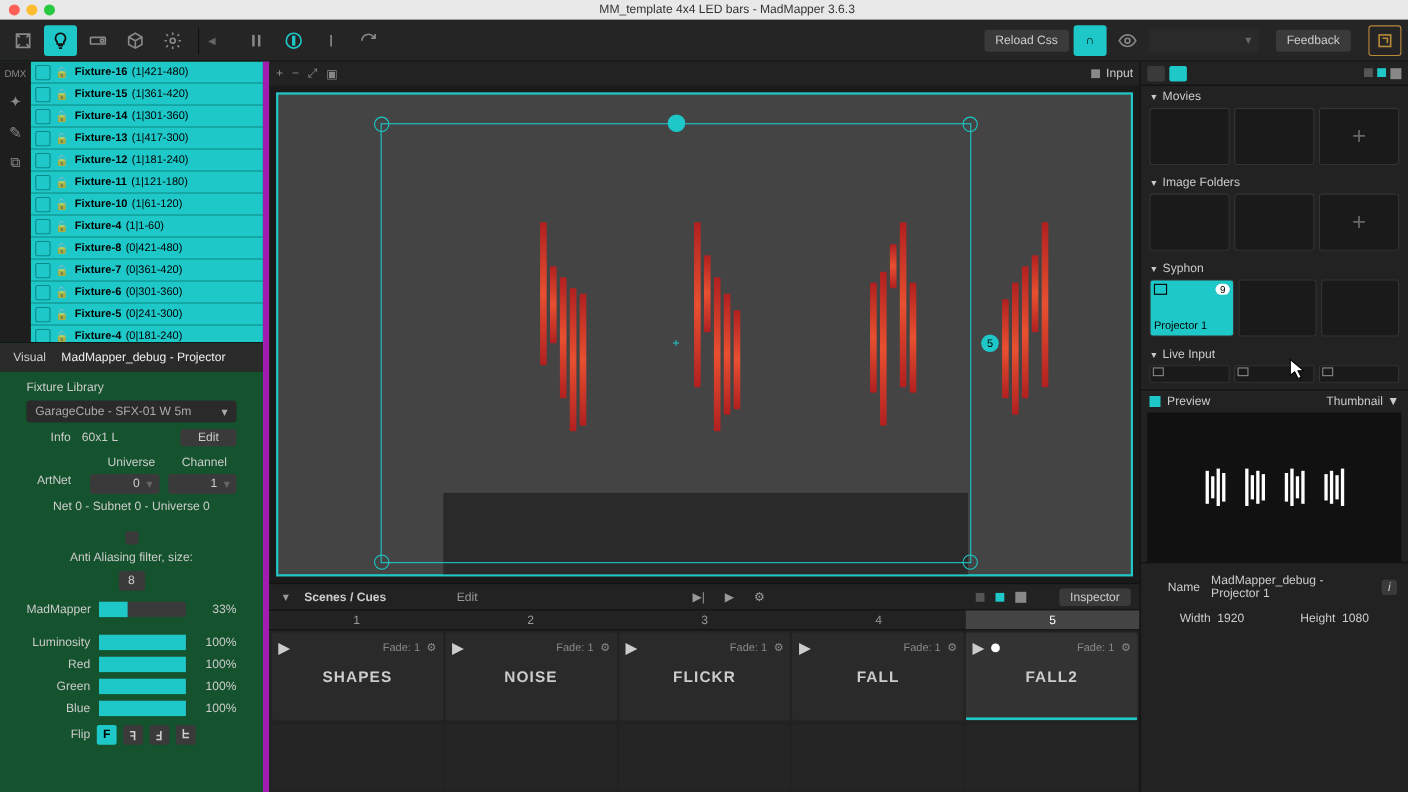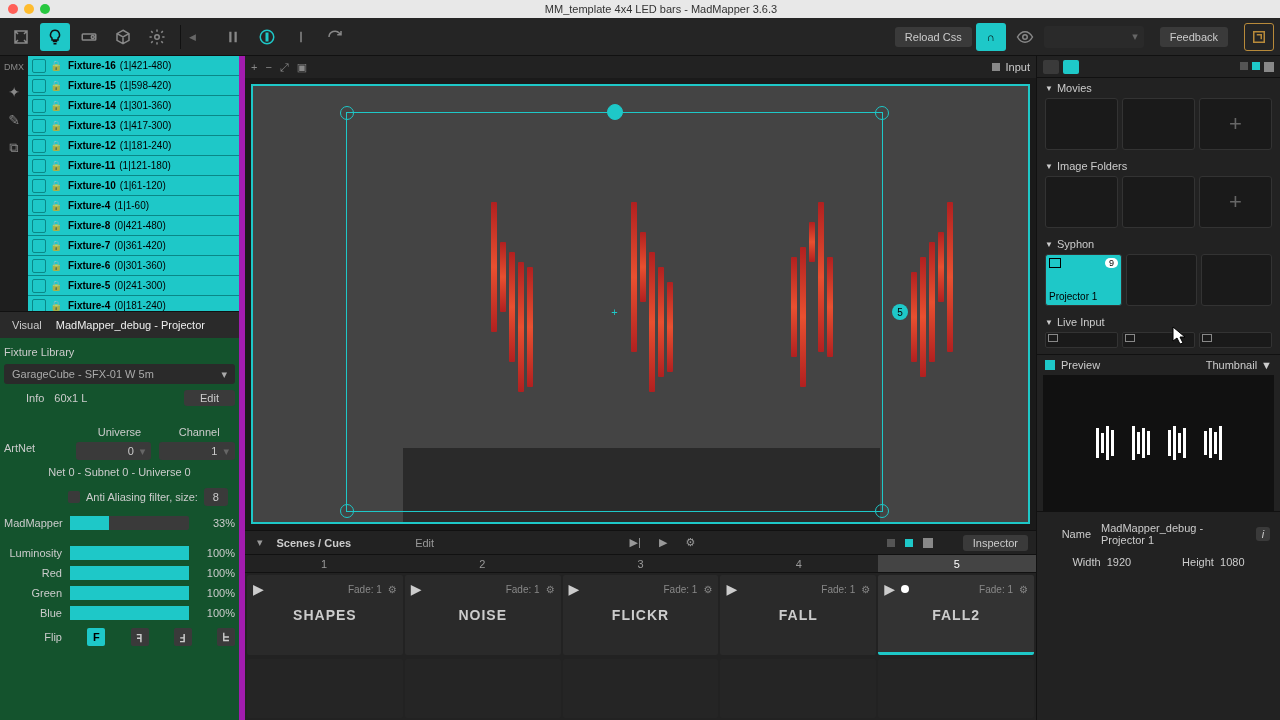--- a/index.html
+++ b/index.html
@@ -21,37 +21,37 @@
 .left-panel { width: 245px; background: #14532d; border-right: 6px solid #a21caf; display: flex; flex-direction: column; }
 .left-tools { width: 28px; background: #1e1e1e; display: flex; flex-direction: column; align-items: center; gap: 12px; padding-top: 6px; color: #888; font-size: 9px; }
 .left-body { display: flex; height: 256px; border-bottom: 1px solid #111; }
 .fixture-list { flex: 1; overflow: hidden; }
 .fixture-row { height: 20px; background: #1ec8c8; color: #000; display: flex; align-items: center; border-bottom: 1px solid #0a8888; font-size: 10px; }
 .fixture-row .check { width: 14px; height: 14px; border: 1px solid #0a8888; margin: 0 4px; border-radius: 2px; }
 .fixture-row .lock { width: 12px; margin-right: 6px; opacity: .7; }
 .fixture-row .name { font-weight: bold; }
 .fixture-row .range { margin-left: 4px; }
 .visual-bar { height: 26px; background: #2a2a2a; display: flex; align-items: center; padding: 0 12px; gap: 14px; font-size: 11px; }
-.lib-section { flex: 1; padding: 8px 4px; overflow: hidden; }
+.lib-section { flex: 1; padding: 8px 24px; overflow: hidden; }
 .lib-title { font-size: 11px; margin-bottom: 6px; }
 .sel { background: #2a2a2a; height: 20px; border-radius: 3px; display: flex; align-items: center; padding: 0 8px; font-size: 11px; justify-content: space-between; color: #aaa; margin-bottom: 6px; }
 .info-row { display: flex; align-items: center; gap: 10px; font-size: 11px; margin-bottom: 8px; }
 .info-row .edit-btn { background: #3a3a3a; padding: 2px 16px; border-radius: 3px; margin-left: auto; }
 .two-col { display: flex; gap: 8px; margin-bottom: 4px; font-size: 11px; }
 .two-col > div { flex: 1; text-align: center; }
 .num-input { background: #3a3a3a; height: 18px; border-radius: 3px; display: flex; align-items: center; justify-content: flex-end; padding: 0 6px; font-size: 11px; }
-.aa-row { display: flex; align-items: center; gap: 6px; font-size: 11px; margin: 10px 0; }
+.aa-row { display: flex; align-items: center; gap: 6px; font-size: 11px; margin: 10px 0; flex-direction: column; }
 .aa-row .chk { width: 12px; height: 12px; background: #3a3a3a; border-radius: 2px; }
 .aa-row .sz { background: #3a3a3a; width: 24px; height: 18px; border-radius: 3px; display: flex; align-items: center; justify-content: center; }
 .slider-row { display: flex; align-items: center; gap: 8px; font-size: 11px; margin-bottom: 6px; }
 .slider-row .lbl { width: 58px; text-align: right; }
 .slider-row .track { flex: 1; height: 14px; background: #3a3a3a; position: relative; border-radius: 2px; }
 .slider-row .fill { position: absolute; left: 0; top: 0; bottom: 0; background: #1ec8c8; }
 .slider-row .val { width: 38px; text-align: right; }
-.flip-row { display: flex; align-items: center; gap: 6px; font-size: 11px; margin-top: 8px; justify-content: space-between; }
+.flip-row { display: flex; align-items: center; gap: 6px; font-size: 11px; margin-top: 8px; }
 .flip-row .f { width: 18px; height: 18px; background: #3a3a3a; display: flex; align-items: center; justify-content: center; border-radius: 2px; font-weight: bold; }
 .flip-row .f.active { background: #1ec8c8; color: #000; }
 .center { flex: 1; display: flex; flex-direction: column; background: #1a1a1a; }
 .canvas-toolbar { height: 22px; background: #222; display: flex; align-items: center; padding: 0 6px; gap: 8px; font-size: 11px; justify-content: space-between; }
 .ct-left { display: flex; gap: 8px; color: #888; }
 .ct-right { display: flex; align-items: center; gap: 6px; }
 .sq6 { width: 8px; height: 8px; }
 .canvas-area { flex: 1; background: #1a1a1a; position: relative; padding: 6px; }
 .canvas { width: 100%; height: 100%; background: #444; border: 2px solid #1ec8c8; position: relative; overflow: hidden; }
 .stage { position: absolute; left: 50%; top: 50%; transform: translate(-50%, -55%); width: 500px; height: 240px; }
@@ -215,21 +215,21 @@
         <div class="fixture-row">
             <span class="check"></span>
             <span class="lock">🔒</span>
             <span class="name">Fixture-16</span>
             <span class="range">(1|421-480)</span>
           </div>
         <div class="fixture-row">
             <span class="check"></span>
             <span class="lock">🔒</span>
             <span class="name">Fixture-15</span>
-            <span class="range">(1|598-420)</span>
+            <span class="range">(1|361-420)</span>
           </div>
         <div class="fixture-row">
             <span class="check"></span>
             <span class="lock">🔒</span>
             <span class="name">Fixture-14</span>
             <span class="range">(1|301-360)</span>
           </div>
         <div class="fixture-row">
             <span class="check"></span>
             <span class="lock">🔒</span>
@@ -300,27 +300,27 @@
       <div class="lib-title">Fixture Library</div>
       <div class="sel">
           <span>GarageCube - SFX-01 W 5m</span>
           <span>▾</span>
         </div>
       <div class="info-row">
         <span style="margin-left:22px">Info</span>
         <span>60x1 L</span>
         <span class="edit-btn">Edit</span>
       </div>
-      <div class="two-col" style="margin-top:20px">
+      <div class="two-col" style="margin-top:9px">
         <div></div>
         <div>Universe</div>
         <div>Channel</div>
       </div>
       <div class="two-col">
-        <div style="text-align:left">ArtNet</div>
+        <div style="text-align:center">ArtNet</div>
         <div class="num-input">
             <span>0</span> 
             <span style="margin-left:6px;color:#666">▾</span>
           </div>
         <div class="num-input">
             <span>1</span> 
             <span style="margin-left:6px;color:#666">▾</span>
           </div>
       </div>
       <div style="text-align:center;font-size:11px;margin:6px 0 10px">Net 0 - Subnet 0 - Universe 0</div>

